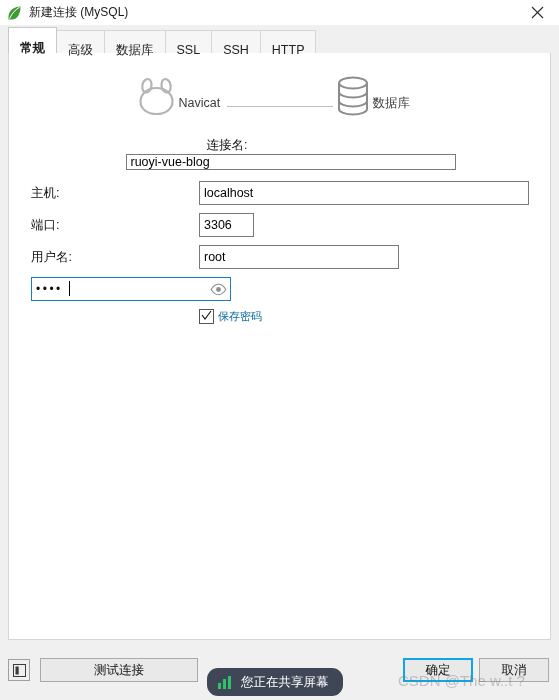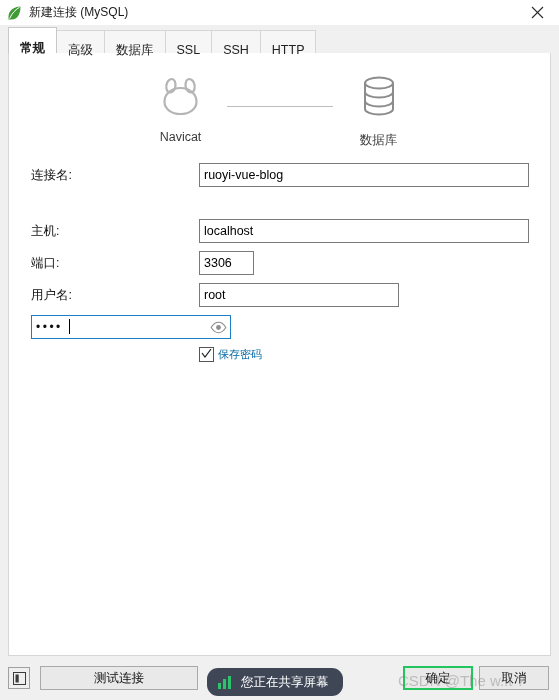--- a/index.html
+++ b/index.html
@@ -99,21 +99,21 @@
   
   .conn-graphic {
     display: flex;
     align-items: flex-start;
     justify-content: center;
     padding-top: 22px;
     gap: 0px;
   }
   .node {
     width: 92px;
-    display: flex; flex-direction: column; align-items: center; text-align: center;
+    display: flex; flex-direction: row; align-items: center; text-align: center;
   }
   .node-label {
     margin-top: 9px;
     font-size: 12.5px;
     color: #3a3a3a;
   }
   .conn-line {
     width: 106px;
     height: 1px;
     background: #bdbdbd;
@@ -125,21 +125,21 @@
     position: relative;
     padding-left: 22px;
     padding-top: 14px;
   }
   .row {
     display: flex;
     align-items: center;
     margin-bottom: 8px;
     height: 24px;
   }
-  .row.gap-big { margin-bottom: 32px; }
+  .row.gap-big { margin-bottom: 20px; flex-direction: column; }
   .lbl {
     width: 168px;
     font-size: 12.5px;
     color: #111;
     flex: 0 0 auto;
   }
   .inp {
     height: 24px;
     box-sizing: border-box;
     border: 1px solid #7a7a7a;
@@ -194,21 +194,21 @@
     background: #fff;
     position: relative;
     margin-right: 4px;
     flex: 0 0 auto;
   }
   .chkbox svg { position:absolute; left:1px; top:0px; }
   .chk-label { font-size: 11px; color: #0369a1; }
 
   
   .bottombar {
-    height: 44px;
+    height: 60px;
     flex: 0 0 auto;
     display: flex;
     align-items: center;
     padding: 0 8px;
     box-sizing: border-box;
     position: relative;
   }
   .icon-btn {
     width: 22px; height: 22px;
     border: 1px solid #a0a0a0;
@@ -223,21 +223,21 @@
     font-family: "Liberation Sans", "DejaVu Sans", sans-serif;
     font-size: 12.5px;
     color: #111;
     height: 24px;
     box-sizing: border-box;
     cursor: default;
   }
   .btn-test { width: 158px; }
   .btn-ok {
     width: 70px;
-    border: 2px solid #22c55e;
+    border: 2px solid #0ea5e9;
     background: #e9e9e9;
   }
   .btn-cancel { width: 70px; margin-left: 6px; }
   .right-group {
     position: absolute;
     right: 10px; top: 50%;
     transform: translateY(-50%);
     display: flex; align-items: center;
   }
 

